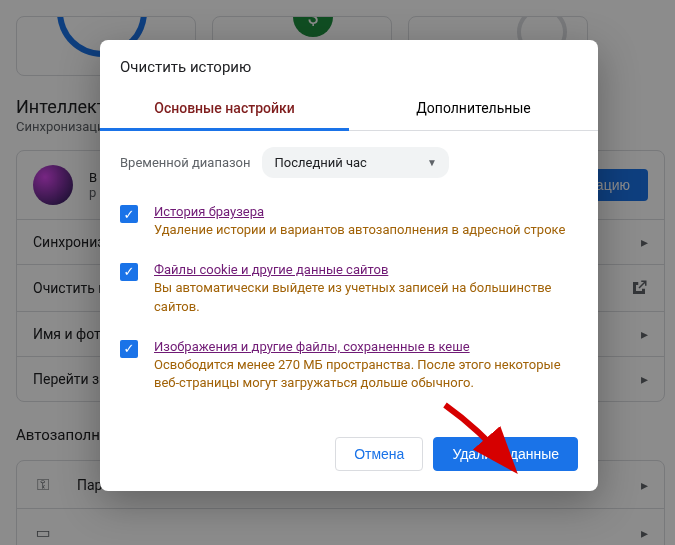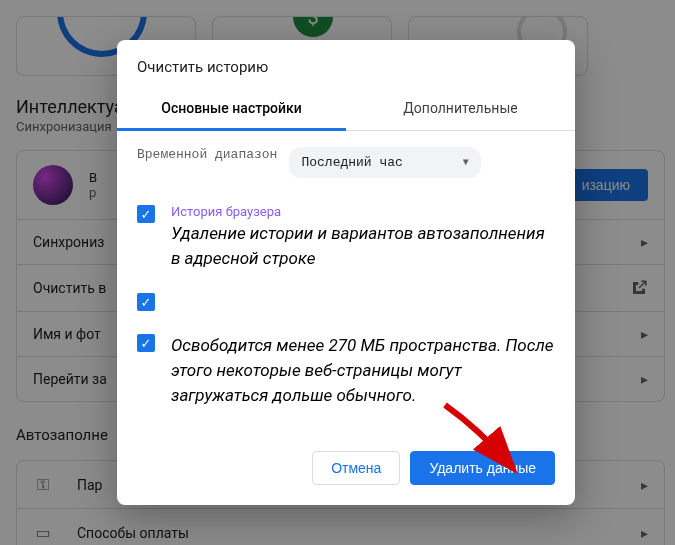--- a/index.html
+++ b/index.html
@@ -70,68 +70,66 @@
     width: 20px; color: #5f6368; margin-right: 24px; font-size: 16px;
     display: inline-flex; justify-content: center;
   }
   
   .scrim {
     position: absolute; inset: 0;
     background: rgba(0,0,0,0.45);
   }
   .dialog {
     position: absolute; left: 100px; top: 40px;
-    width: 458px; background: #fff; border-radius: 8px;
+    width: 498px; background: #fff; border-radius: 8px;
     box-shadow: 0 12px 40px rgba(0,0,0,0.3);
     padding-bottom: 16px;
-    margin-left: 17px;
   }
   .dlg-title {
     font-size: 15px; color: #202124; padding: 18px 20px 12px 20px;
   }
   .tabs {
     display: flex; border-bottom: 1px solid #dadce0;
   }
   .tab {
     flex: 1; text-align: center; padding: 12px 0 14px 0;
-    font-size: 14px; color: #404040; cursor: pointer;
+    font-size: 14px; color: #000000; cursor: pointer;
     position: relative;
   }
   .tab.active {
-    color: #000000; font-weight: 500;
+    color: #7f1d1d; font-weight: 500;
   }
   .tab.active::after {
     content: ""; position: absolute; left: 0; right: 0; bottom: -1px;
     height: 3px; background: #1a73e8;
   }
   .range-row {
-    display: flex; padding: 16px 20px 8px 20px;
+    display: flex; align-items: center; padding: 16px 20px 8px 20px;
     gap: 12px;
-    font-family: Liberation Mono, monospace;
   }
   .range-label { font-size: 13px; color: #5f6368; }
   .select {
     background: #f1f3f4; border-radius: 12px;
     padding: 8px 12px; display: flex; align-items: center;
     gap: 60px; font-size: 13px; color: #202124; cursor: pointer;
   }
   .select .caret { color: #5f6368; font-size: 10px; }
   .options { padding: 8px 20px 8px 20px; }
   .option {
     display: flex; gap: 16px; padding: 10px 0 12px 0;
     align-items: flex-start;
   }
   .chk {
     width: 18px; height: 18px; border-radius: 2px;
     background: #1a73e8; flex-shrink: 0; margin-top: 1px;
     display: flex; align-items: center; justify-content: center;
     color: #fff; font-size: 13px;
   }
-  .opt-title { font-size: 13px; color: #8b5cf6; margin-bottom: 2px; }
-  .opt-desc { font-size: 17px; color: #000000; line-height: 1.45; font-style: italic; }
+  .opt-title { font-size: 13px; color: #701a75; margin-bottom: 2px; text-decoration: underline; }
+  .opt-desc { font-size: 13px; color: #a16207; line-height: 1.45; }
   .dlg-actions {
     display: flex; justify-content: flex-end; gap: 10px;
     padding: 24px 20px 4px 4px;
   }
   .btn {
     border-radius: 4px; padding: 8px 18px; font-size: 14px;
     cursor: pointer; border: 1px solid #dadce0; background: #fff;
     color: #1a73e8; font-weight: 500;
   }
   .btn.primary {
@@ -194,21 +192,20 @@
   <div class="section2">
     <div class="section-title" style="font-size:15px">Автозаполне</div>
     <div class="row-box">
       <div class="menu-row" style="border-top:none">
         <span class="icon-left">⚿</span>
         <span>Пар</span>
         <span class="arrow">▸</span>
       </div>
       <div class="menu-row">
         <span class="icon-left">▭</span>
-        <span>Способы оплаты</span>
         <span class="arrow">▸</span>
       </div>
     </div>
   </div>
 </div>
 
 <div class="scrim"></div>
 
 <div class="dialog">
   <div class="dlg-title">Очистить историю</div>
@@ -226,24 +223,29 @@
   <div class="options">
     <div class="option">
       <div class="chk">✓</div>
       <div>
         <div class="opt-title">История браузера</div>
         <div class="opt-desc">Удаление истории и вариантов автозаполнения в адресной строке</div>
       </div>
     </div>
     <div class="option">
       <div class="chk">✓</div>
+      <div>
+        <div class="opt-title">Файлы cookie и другие данные сайтов</div>
+        <div class="opt-desc">Вы автоматически выйдете из учетных записей на большинстве сайтов.</div>
+      </div>
     </div>
     <div class="option">
       <div class="chk">✓</div>
       <div>
+        <div class="opt-title">Изображения и другие файлы, сохраненные в кеше</div>
         <div class="opt-desc">Освободится менее 270 МБ пространства. После этого некоторые веб-страницы могут загружаться дольше обычного.</div>
       </div>
     </div>
   </div>
   <div class="dlg-actions">
     <button class="btn">Отмена</button>
     <button class="btn primary">Удалить данные</button>
   </div>
 </div>
 

